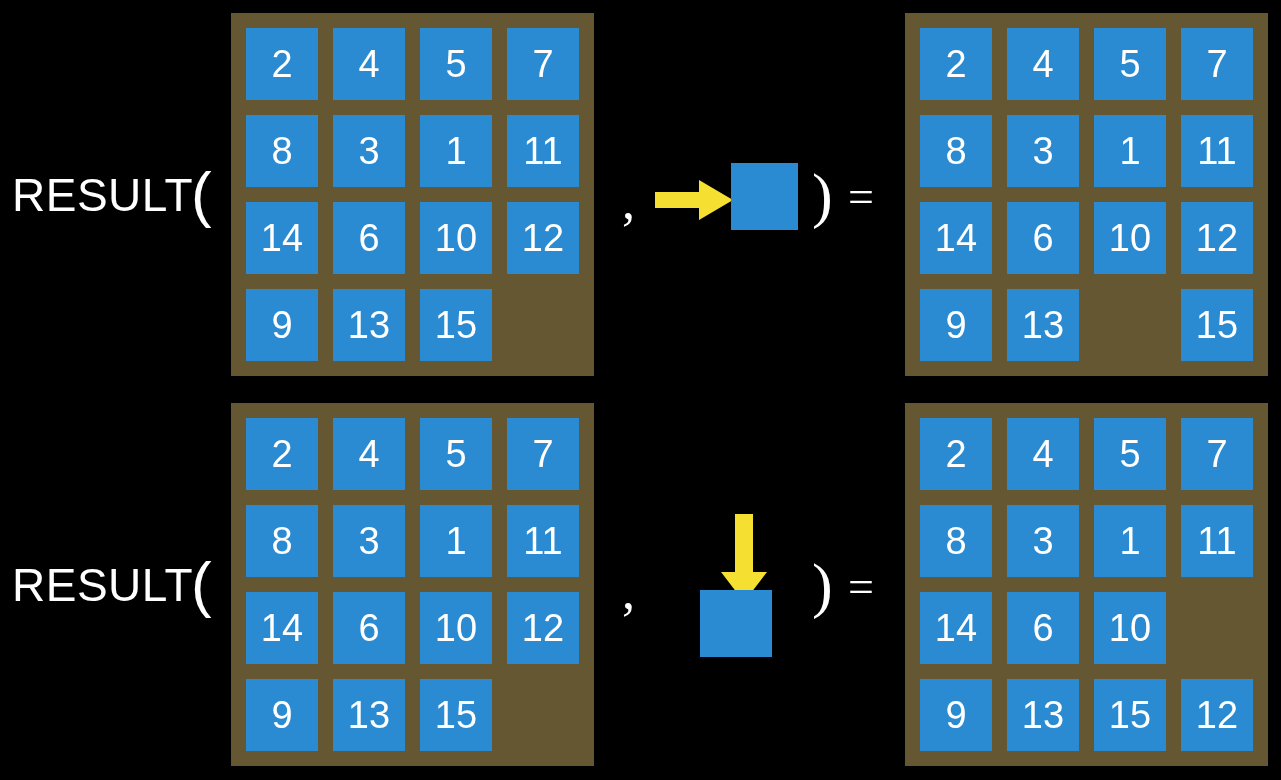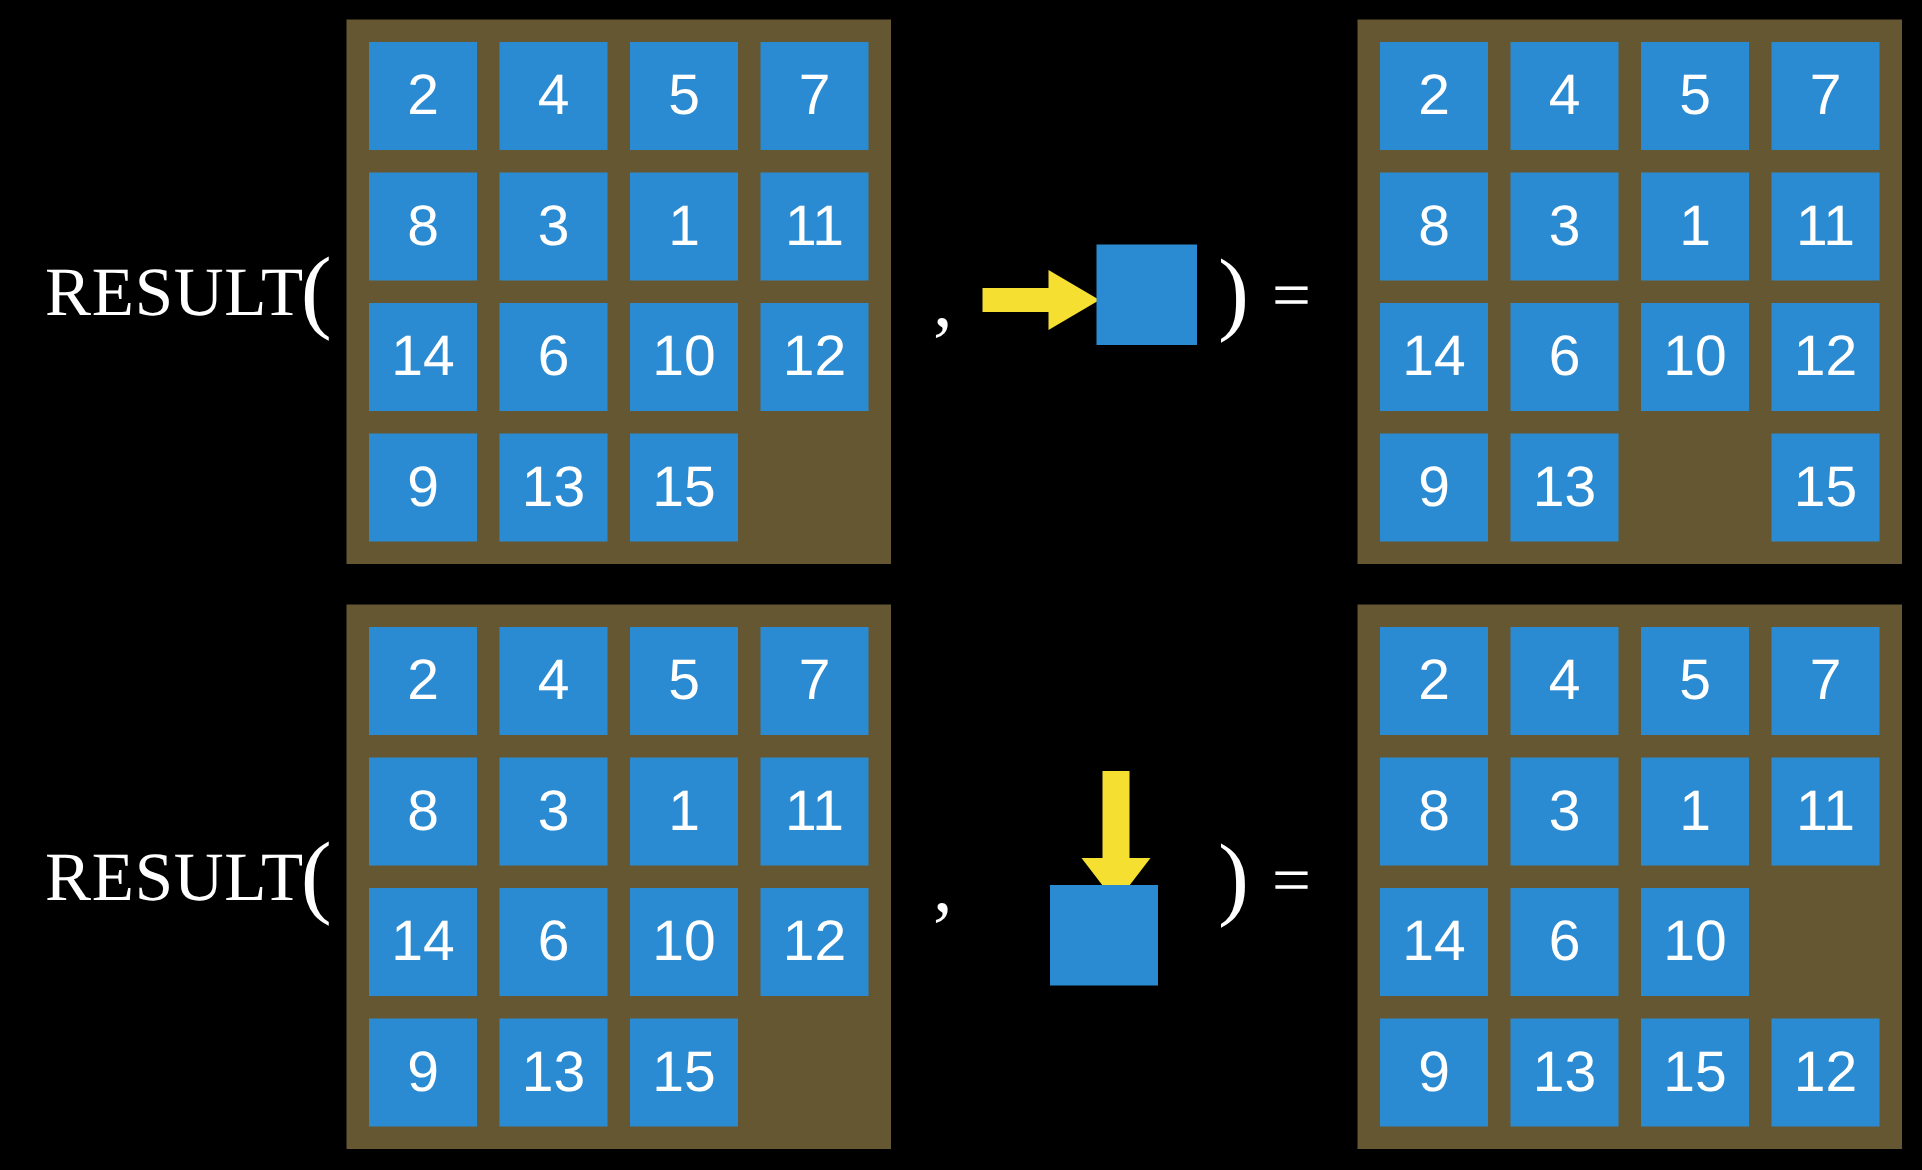--- a/index.html
+++ b/index.html
@@ -26,25 +26,25 @@
     left: 0;
     width: 1281px;
     height: 390px;
   }
   .eq-row.row-top { top: 0; }
   .eq-row.row-bottom { top: 390px; }
 
   
   .result-label {
     position: absolute;
-    left: 30px;
+    left: 12px;
     top: 50%;
     transform: translateY(-50%);
     color: #ffffff;
-    font-family: Liberation Serif, serif;
+    font-family: Liberation Sans, sans-serif;
     font-size: 46px;
     font-variant: small-caps;
     letter-spacing: 0.5px;
     white-space: nowrap;
     line-height: 1;
   }
   .result-label .paren-open {
     font-variant: normal;
     font-size: 62px;
     line-height: 0;

